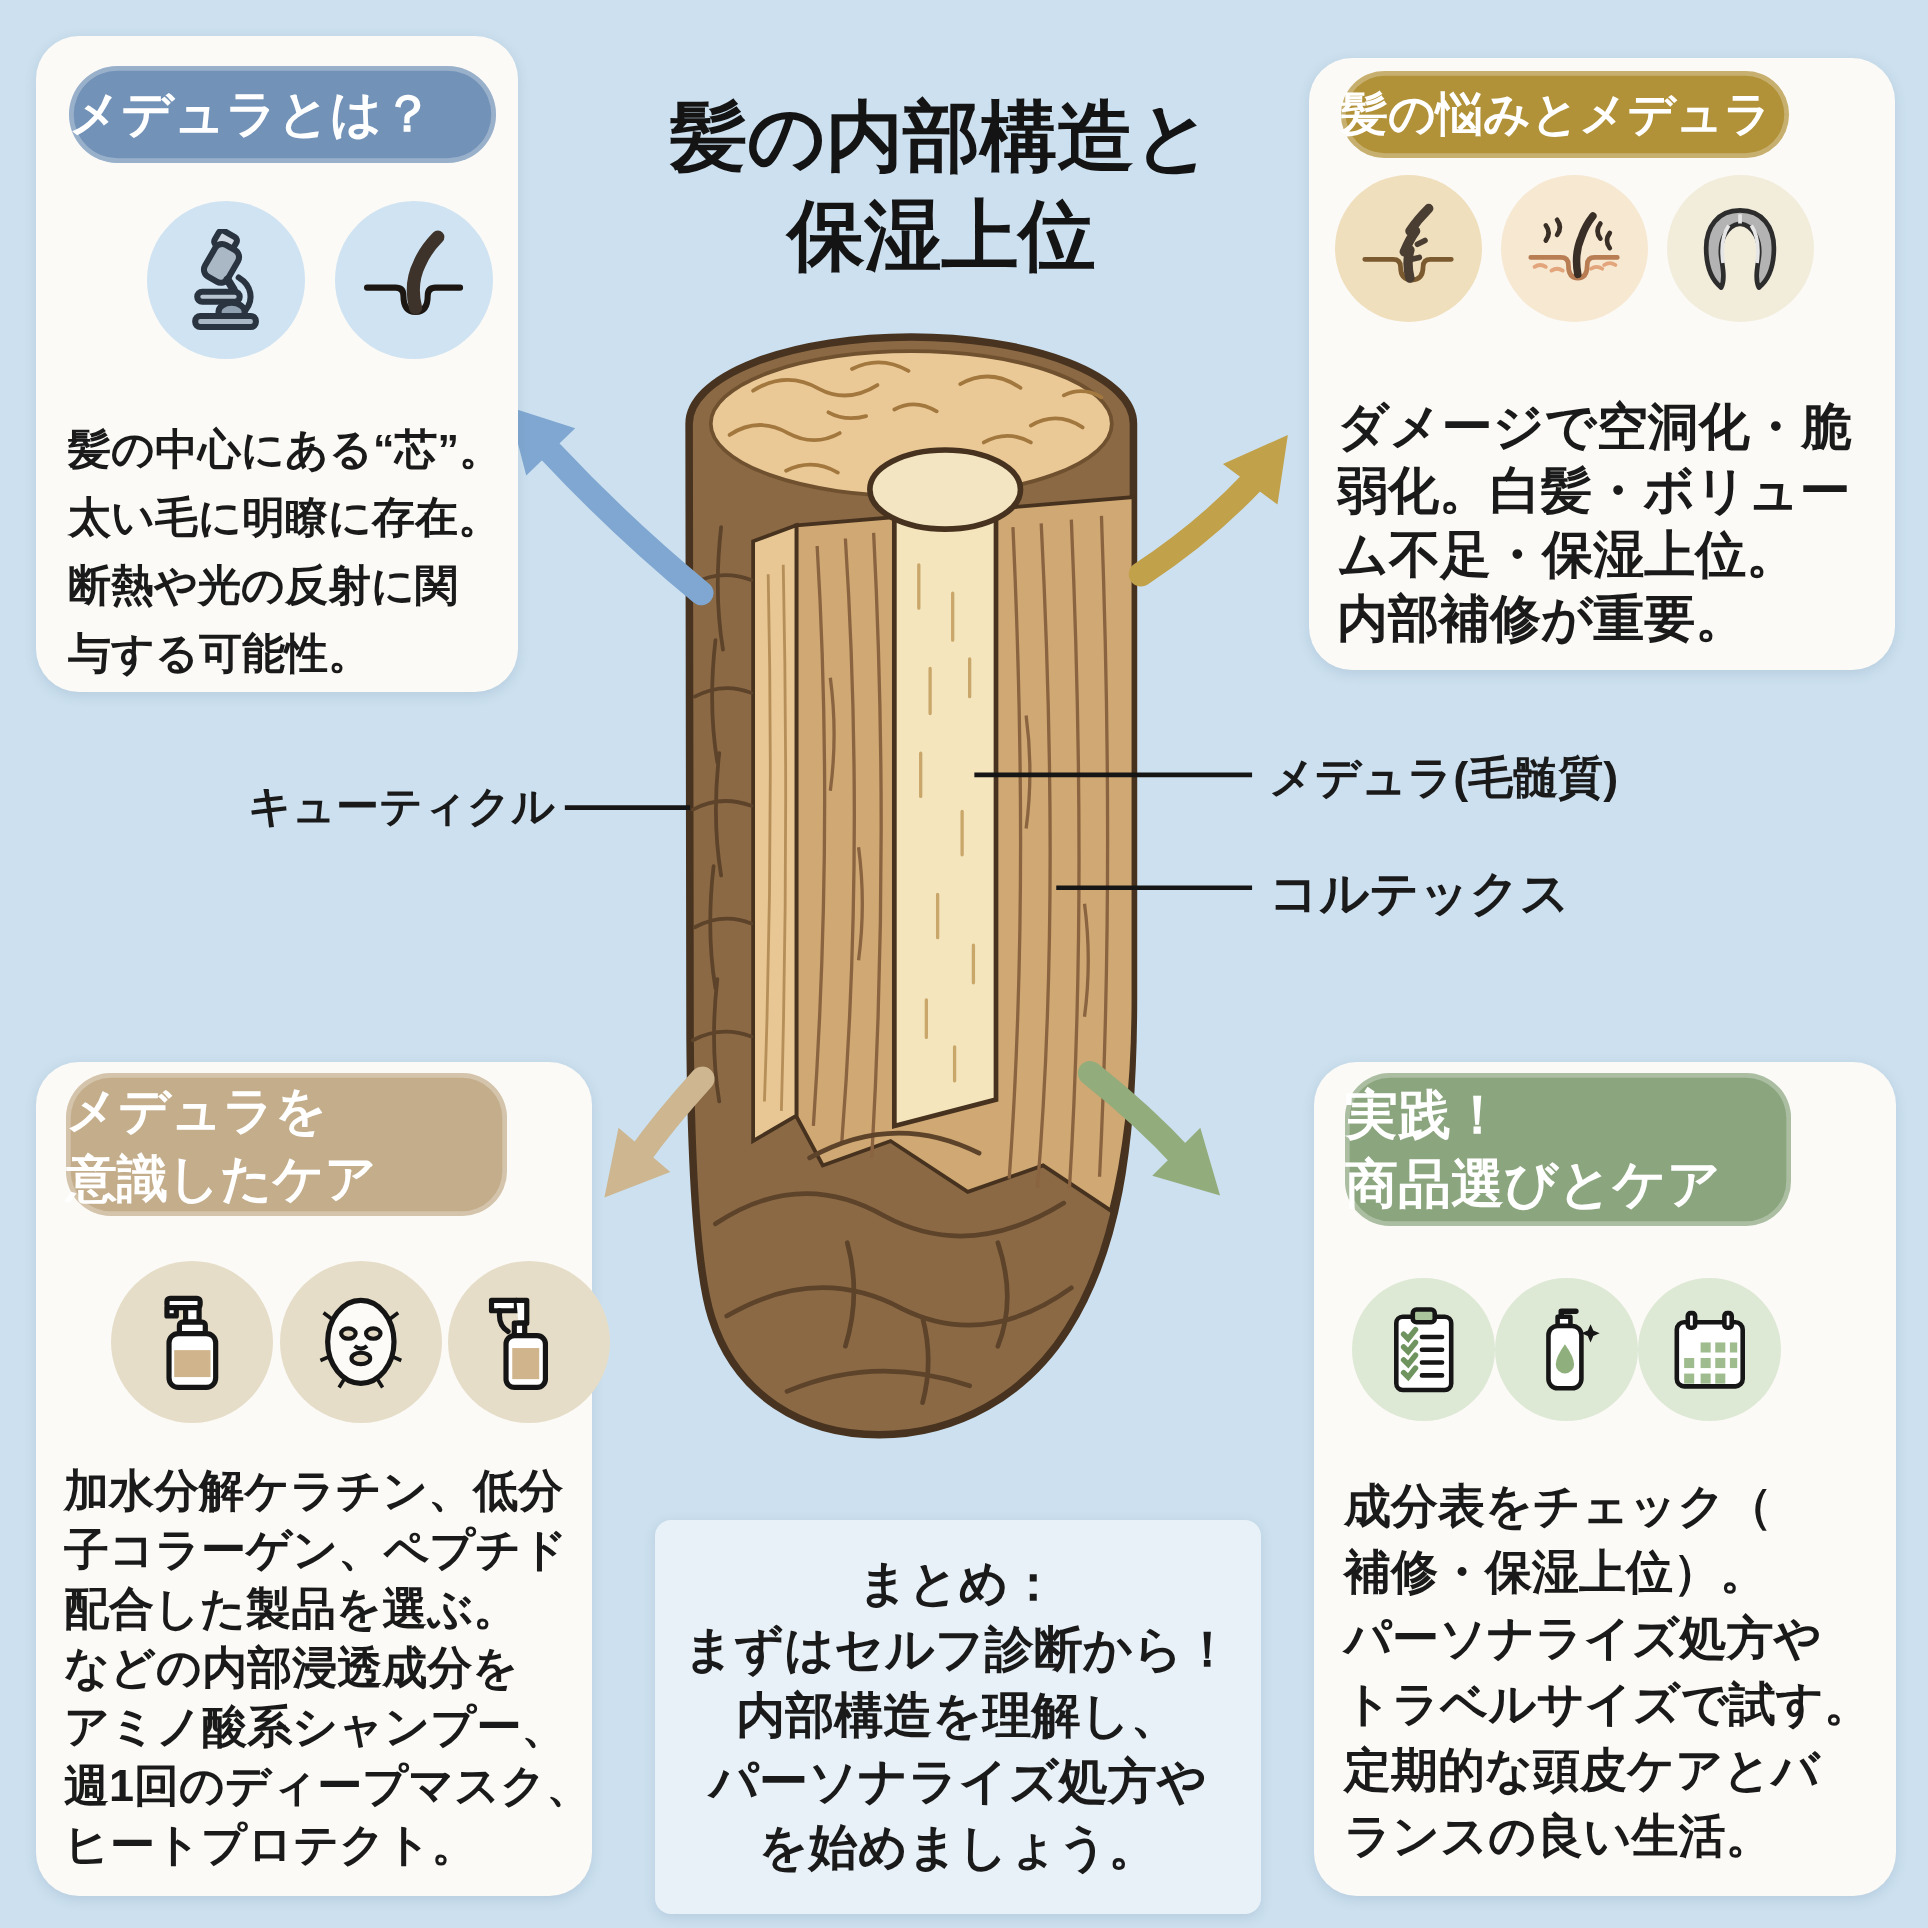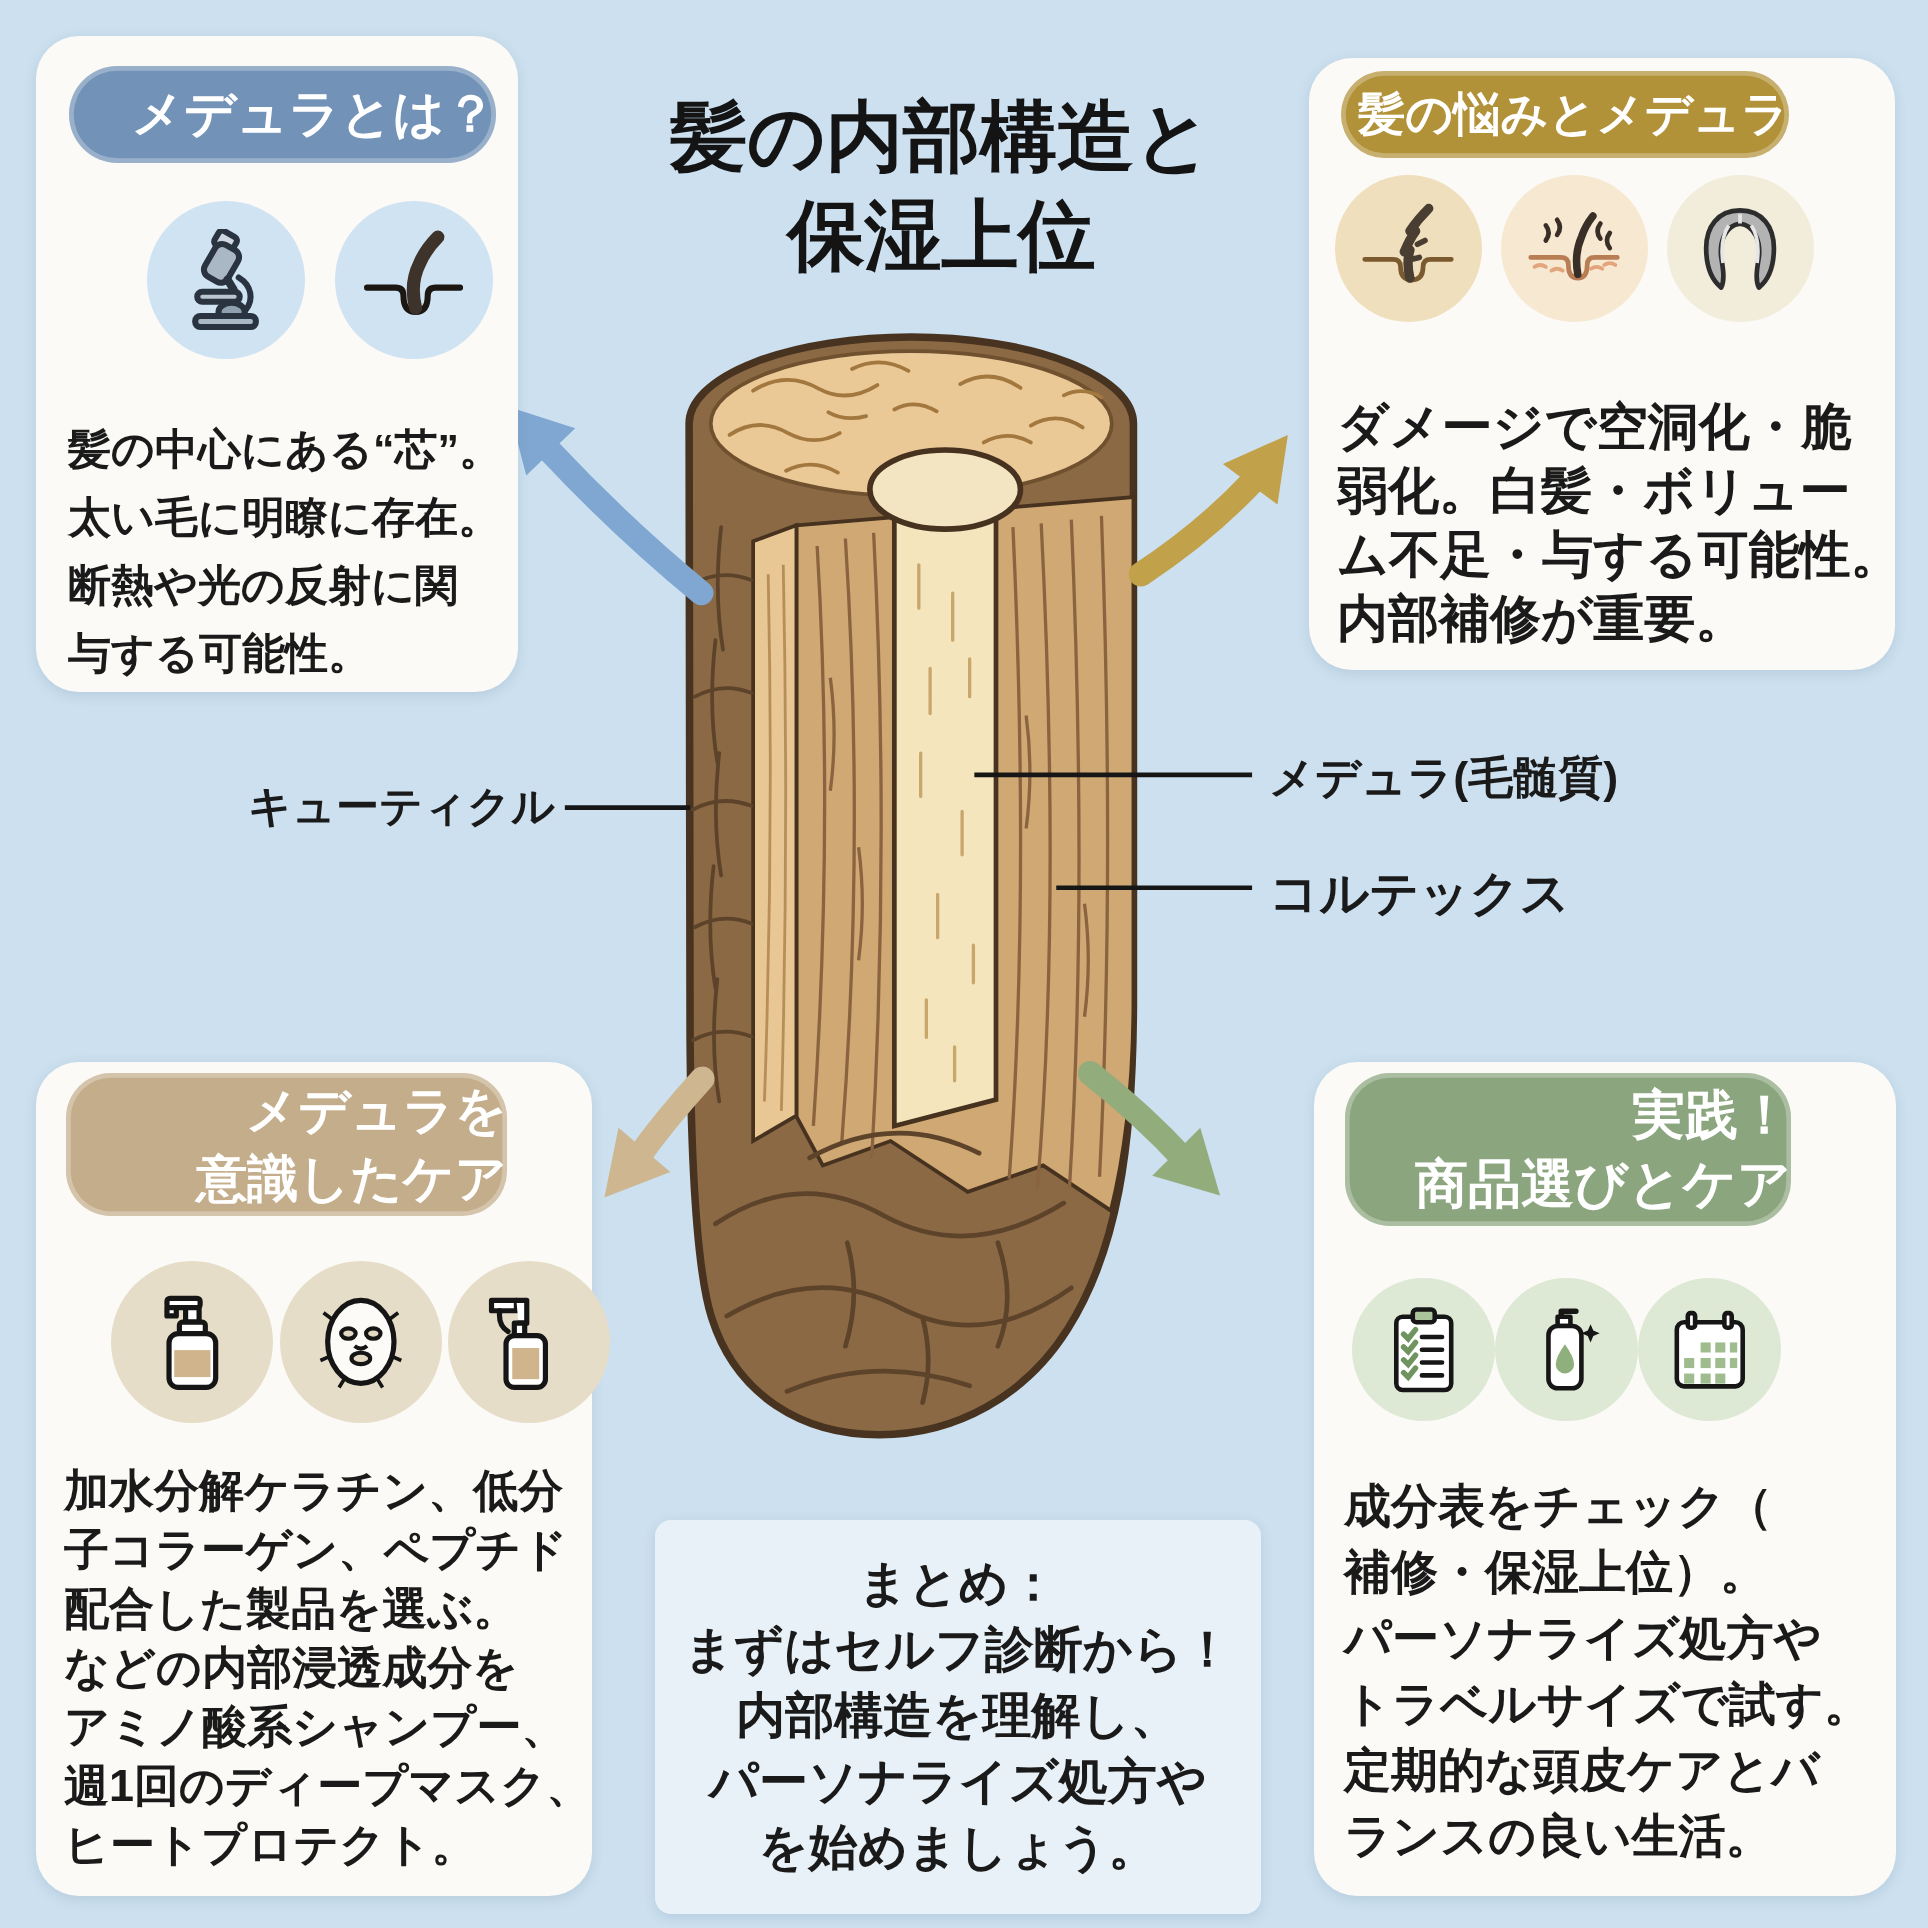--- a/index.html
+++ b/index.html
@@ -1,20 +1,20 @@
 <!DOCTYPE html>
 <html style="font-size:15px"><head>
 <meta charset="utf-8">
 <style>
   html,body{margin:0;padding:0;background:#cce0ef;}
   #canvas{position:relative;width:1928px;height:1928px;background:#cce0ef;
     font-family:"Liberation Sans","DejaVu Sans",sans-serif;color:#1a1a1a;overflow:hidden;}
   .card{position:absolute;background:#fbfaf6;border-radius:43px;
     box-shadow:0 3.8px 11.3px rgba(90,120,150,.18);}
-  .pill{position:absolute;display:flex;flex-direction:column;align-items:flex-end;justify-content:center;
+  .pill{position:absolute;display:flex;flex-direction:column;align-items:flex-start;justify-content:center;
     color:#fff;font-weight:900;text-align:center;
     box-shadow:inset 0 0 0 4.7px rgba(255,255,255,.28);}
   .pill div{white-space:nowrap;}
   .circle{position:absolute;border-radius:50%;display:flex;align-items:center;justify-content:center;}
   .circle svg{width:64%;height:64%;}
   .bodytext{position:absolute;font-weight:900;line-height:1.0;}
   .bodytext div{white-space:nowrap;}
   .label{position:absolute;font-weight:900;white-space:nowrap;}
   #title{position:absolute;left:659px;top:87px;width:565px;text-align:center;
     font-size:77px;font-weight:900;line-height:1.28;color:#141414;}
@@ -154,21 +154,21 @@
     </span>
     <span class="circle" style="left:358px;top:117px;width:147px;height:147px;background:#f2ecdb;">
       <svg viewBox="0 0 100 100">
         <path d="M50,10 C26,10 14,28 14,50 C14,70 20,84 30,92 C34,84 32,72 30,60 C28,44 34,26 50,24 C66,26 72,44 70,60 C68,72 66,84 70,92 C80,84 86,70 86,50 C86,28 74,10 50,10 Z" fill="#b3b3b3" stroke="#2d2d2d" stroke-width="5" stroke-linejoin="round"></path>
         <path d="M38,26 C30,38 30,52 32,66 M62,26 C70,38 70,52 68,66 M50,24 L50,14" stroke="#e6e6e6" stroke-width="4" fill="none"></path>
       </svg>
     </span>
     <div class="bodytext" style="left:28px;top:337px;width:537px;font-size:51px;line-height:64px;">
       <div>ダメージで空洞化・脆</div>
       <div>弱化。白髪・ボリュー</div>
-      <div>ム不足・与する可能性。</div>
+      <div>ム不足・保湿上位。</div>
       <div>内部補修が重要。</div>
     </div>
   </section>
 
   <div class="label" style="left:235px;top:778px;width:320px;text-align:right;font-size:43px;">キューティクル</div>
   <div class="label" style="left:1269px;top:748px;font-size:45px;">メデュラ(毛髄質)</div>
   <div class="label" style="left:1269px;top:861px;font-size:49px;">コルテックス</div>
 
   <section class="card" style="left:36px;top:1062px;width:556px;height:834px;">
     <div class="pill" style="left:30px;top:11.3px;width:441px;height:143px;border-radius:45px;background:#c4ad8b;font-size:51px;line-height:1.32;">

